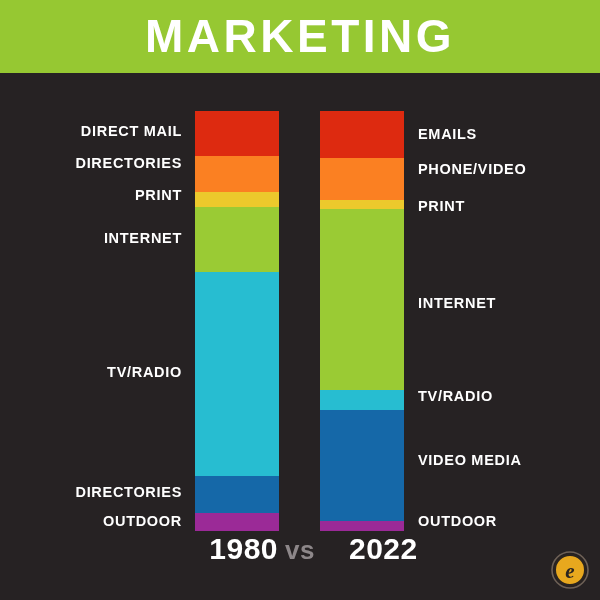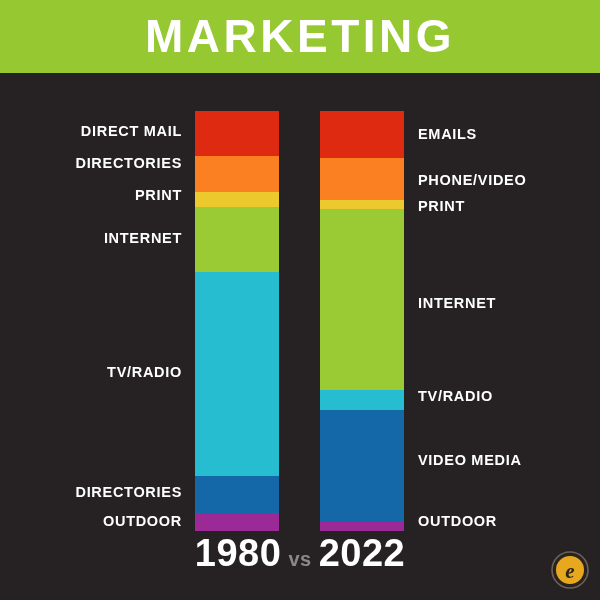--- a/index.html
+++ b/index.html
@@ -82,28 +82,29 @@
   .caption {
     position: absolute;
     left: 0;
     top: 534px;
     width: 600px;
     text-align: center;
     line-height: 1;
   }
   .caption .year {
     color: #ffffff;
-    font-size: 38px;
+    font-size: 30px;
     font-weight: bold;
     letter-spacing: 0.5px;
     vertical-align: baseline;
+    margin-left: 27px;
   }
   .caption .vs {
     color: #8d8789;
-    font-size: 20px;
+    font-size: 26px;
     font-weight: bold;
     letter-spacing: 0.5px;
     padding: 0 7px;
     vertical-align: baseline;
   }
 
   
   .logo {
     position: absolute;
     left: 551px;
@@ -146,21 +147,21 @@
       <div class="label label-left" style="top: 156px;">DIRECTORIES</div>
       <div class="label label-left" style="top: 188px;">PRINT</div>
       <div class="label label-left" style="top: 231px;">INTERNET</div>
       <div class="label label-left" style="top: 365px;">TV/RADIO</div>
       <div class="label label-left" style="top: 485px;">DIRECTORIES</div>
       <div class="label label-left" style="top: 514px;">OUTDOOR</div>
     </div>
 
   <div id="labels-right-container">
       <div class="label label-right" style="top: 127px;">EMAILS</div>
-      <div class="label label-right" style="top: 173px;">PHONE/VIDEO</div>
+      <div class="label label-right" style="top: 162px;">PHONE/VIDEO</div>
       <div class="label label-right" style="top: 199px;">PRINT</div>
       <div class="label label-right" style="top: 296px;">INTERNET</div>
       <div class="label label-right" style="top: 389px;">TV/RADIO</div>
       <div class="label label-right" style="top: 453px;">VIDEO MEDIA</div>
       <div class="label label-right" style="top: 514px;">OUTDOOR</div>
     </div>
 
   <div class="caption">
     <span class="year">1980</span><span class="vs">vs</span><span class="year">2022</span>
   </div>

